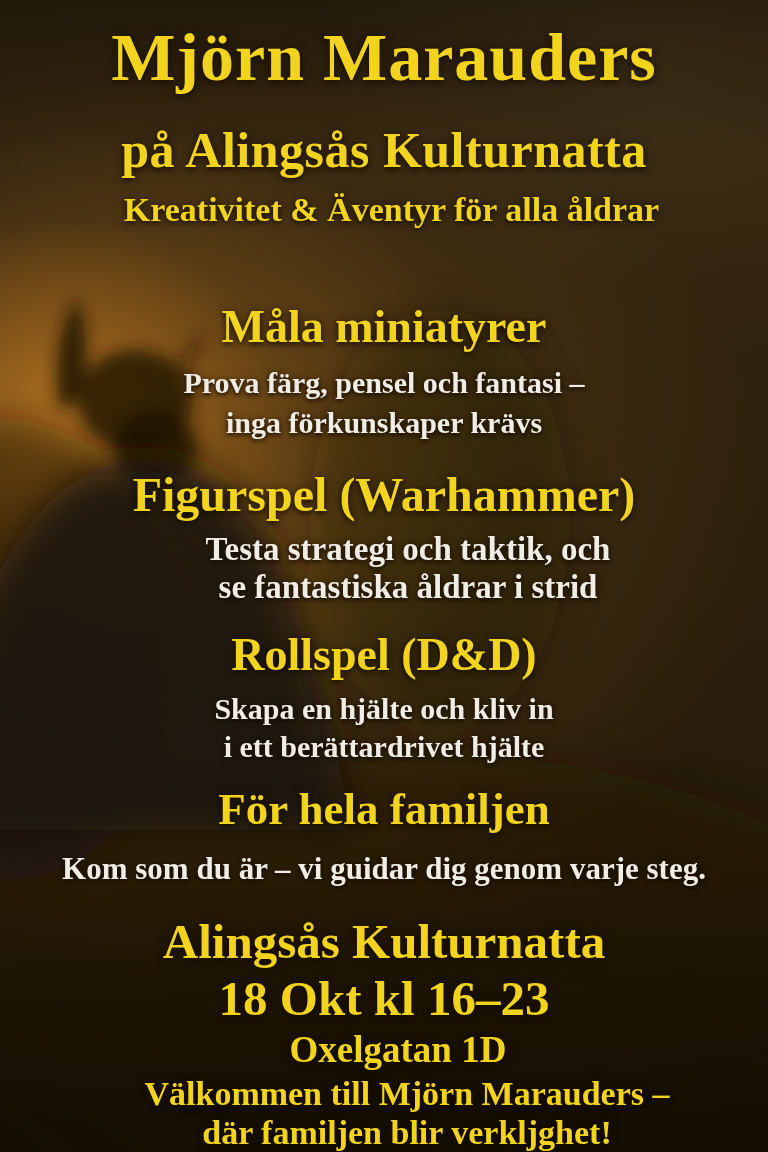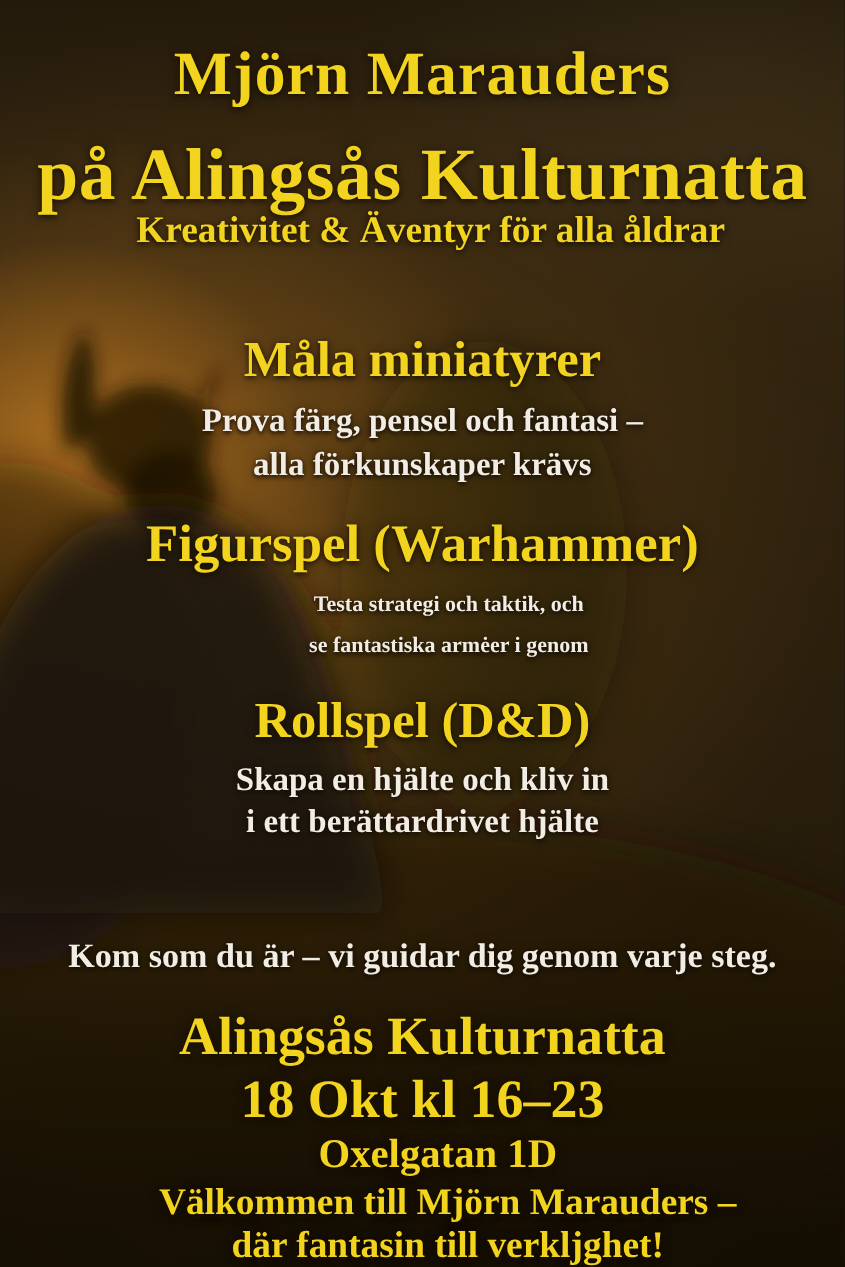--- a/index.html
+++ b/index.html
@@ -46,27 +46,27 @@
     white-space: nowrap;
   }
   .yellow {
     color: var(--heading-yellow, #f2d41e);
     text-shadow: 0 2px 5px rgba(22,14,3,.9), 0 0 12px rgba(22,14,3,.45);
   }
   .white {
     color: var(--body-white, #f1ede4);
     text-shadow: 0 2px 4px rgba(22,14,3,.95), 0 0 9px rgba(22,14,3,.5);
   }
-  .t-main      { top: 38px;   font-size: 56px; letter-spacing: 1px; }
-  .t-sub       { top: 124px;  font-size: 67px; letter-spacing: .5px; }
+  .t-main      { top: 22px;   font-size: 68px; letter-spacing: 1px; }
+  .t-sub       { top: 124px;  font-size: 50px; letter-spacing: .5px; }
   .t-tagline   { top: 192px;  font-size: 34px; padding-left: 15px; }
   .h-s1        { top: 303px;  font-size: 46px; }
   .b-s1        { top: 363px;  font-size: 30px; line-height: 40px; }
   .h-s2        { top: 470px;  font-size: 48px; }
-  .b-s2        { top: 530px;  font-size: 20px; line-height: 38px; padding-left: 48px; }
+  .b-s2        { top: 530px;  font-size: 33px; line-height: 38px; padding-left: 48px; }
   .h-s3        { top: 631px;  font-size: 46px; }
   .b-s3        { top: 690px;  font-size: 30px; line-height: 38px; font-family: Liberation Serif, serif; }
   .h-s4        { top: 786px;  font-size: 45px; }
   .b-s4        { top: 850px;  font-size: 31px; line-height: 38px; }
   .f-event     { top: 916px;  font-size: 49px; }
   .f-date      { top: 973px;  font-size: 49px; }
   .f-addr      { top: 1031px; font-size: 37px; margin-left: 28px; }
   .f-welcome   { top: 1074px; font-size: 34px; line-height: 39px; padding-left: 46px; }
 </style>
 </head>
@@ -101,40 +101,41 @@
 
   <div class="vignette"></div>
 
   <div class="txt yellow t-main">Mjörn Marauders</div>
   <div class="txt yellow t-sub">på Alingsås Kulturnatta</div>
   <div class="txt yellow t-tagline">Kreativitet &amp; Äventyr för alla åldrar</div>
 
   <div class="txt yellow h-s1">Måla miniatyrer</div>
   <div class="txt white  b-s1">
     <div>Prova färg, pensel och fantasi –</div>
-    <div>alla förkunskaper krävs</div>
+    <div>inga förkunskaper krävs</div>
   </div>
 
   <div class="txt yellow h-s2">Figurspel (Warhammer)</div>
   <div class="txt white  b-s2">
     <div>Testa strategi och taktik, och</div>
-    <div>se fantastiska armėer i genom</div>
+    <div>se fantastiska åldrar i strid</div>
   </div>
 
   <div class="txt yellow h-s3">Rollspel (D&amp;D)</div>
   <div class="txt white  b-s3">
     <div>Skapa en hjälte och kliv in</div>
     <div>i ett berättardrivet hjälte</div>
   </div>
 
+  <div class="txt yellow h-s4">För hela familjen</div>
   <div class="txt white  b-s4">
     <div>Kom som du är – vi guidar dig genom varje steg.</div>
   </div>
 
   <div class="txt yellow f-event">Alingsås Kulturnatta</div>
   <div class="txt yellow f-date">18 Okt kl 16–23</div>
   <div class="txt yellow f-addr">Oxelgatan 1D</div>
   <div class="txt yellow f-welcome">
     <div>Välkommen till Mjörn Marauders –</div>
-    <div>där fantasin till verkljghet!</div>
+    <div>där familjen blir verkljghet!</div>
   </div>
 
 </div>
 
 </body></html>

